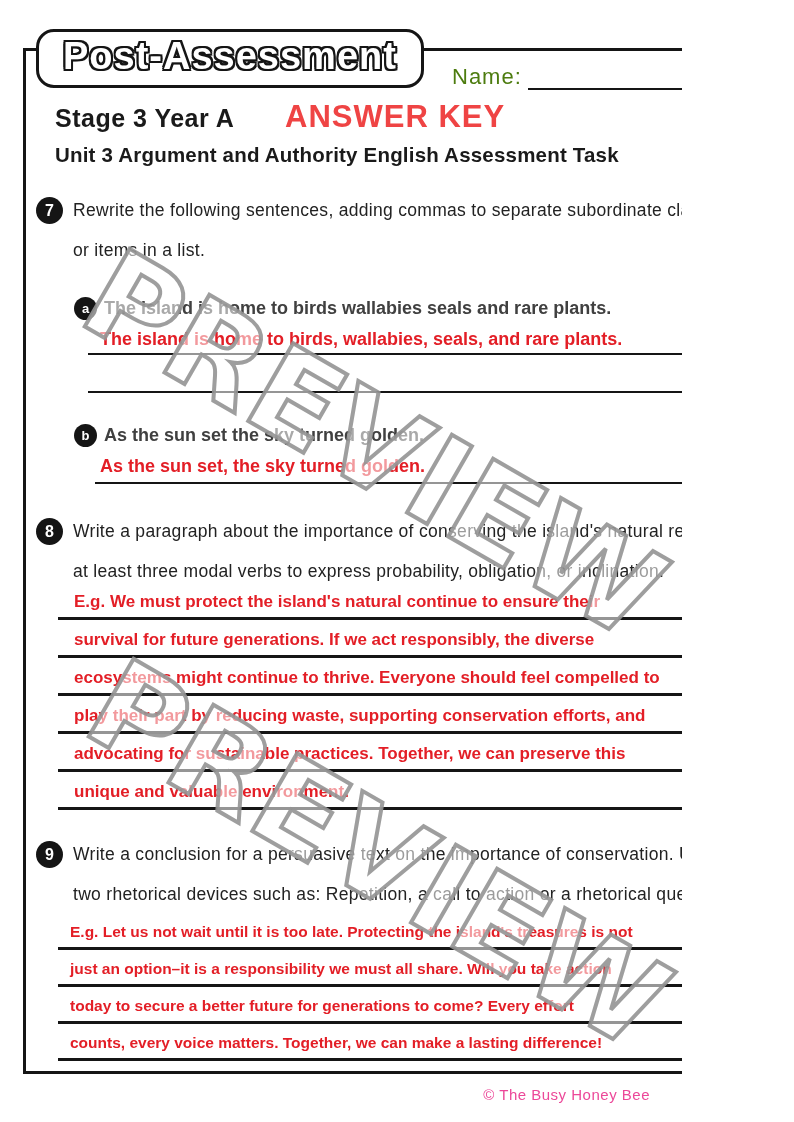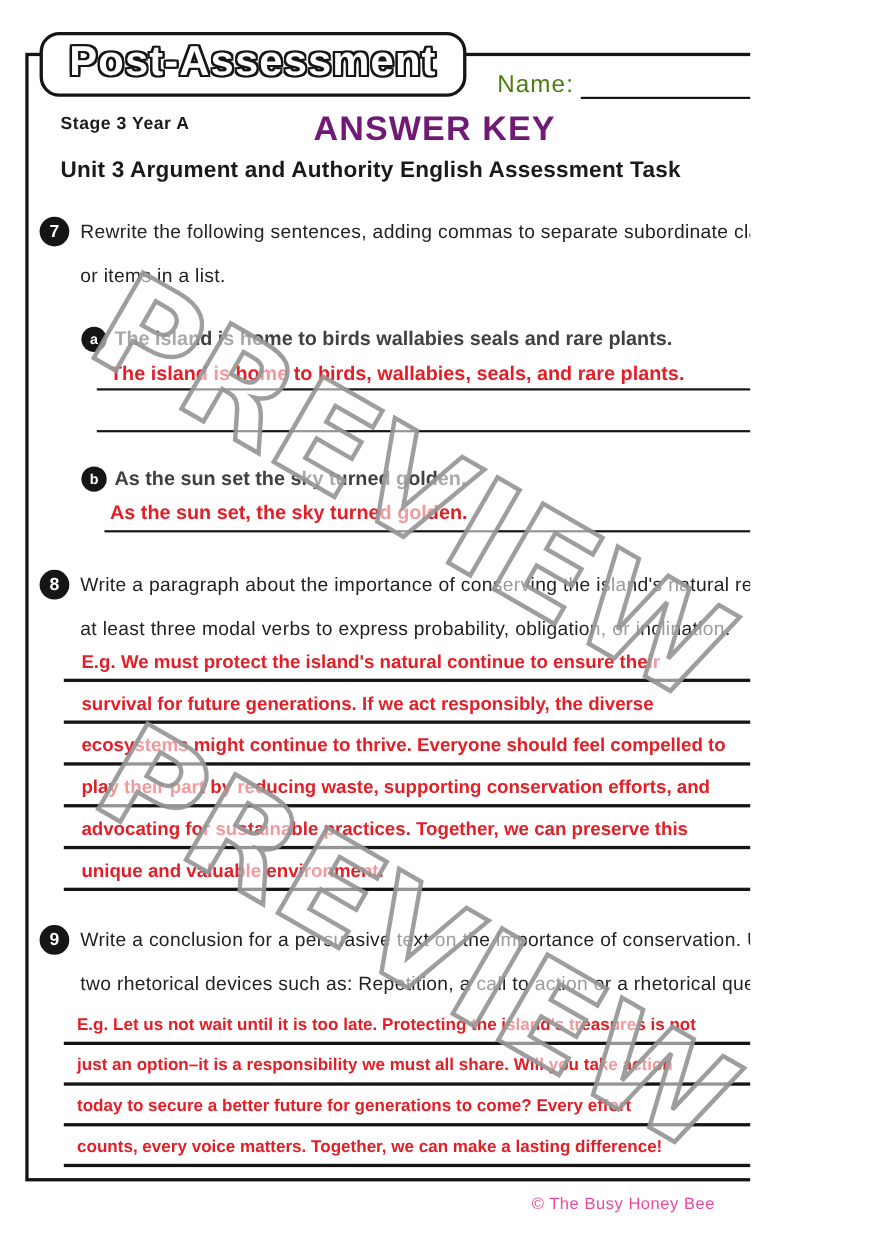--- a/index.html
+++ b/index.html
@@ -13,22 +13,22 @@
   .badge{position:absolute;left:36px;top:29px;background:#fff;border:3px solid #151515;
          border-radius:18px;padding:3px 24px 7px 24px;z-index:3;}
   .badge-text{font-size:38px;font-weight:bold;letter-spacing:1px;color:#ffffff;
     text-shadow:-2px -2px 0 #151515,2px -2px 0 #151515,-2px 2px 0 #151515,2px 2px 0 #151515,
                 -2px 0 0 #151515,2px 0 0 #151515,0 -2px 0 #151515,0 2px 0 #151515;}
 
   .name-row{left:452px;top:64px;display:flex;align-items:flex-end;z-index:2;}
   .name-label{font-size:22px;color:#4d7c0f;letter-spacing:1px;}
   .name-line{display:inline-block;width:215px;height:24px;border-bottom:2.5px solid #151515;margin-left:6px;}
 
-  .stage{left:55px;top:104px;font-size:16px;font-weight:bold;letter-spacing:.5px;}
-  .answer-key{left:285px;top:99px;font-size:31px;font-weight:bold;color:#701a75;letter-spacing:1px;}
+  .stage{left:55px;top:104px;font-size:25px;font-weight:bold;letter-spacing:.5px;}
+  .answer-key{left:285px;top:99px;font-size:31px;font-weight:bold;color:#ef4444;letter-spacing:1px;}
   .unit{left:55px;top:143px;font-size:20.5px;font-weight:bold;letter-spacing:.2px;}
 
   .qnum{position:absolute;width:27px;height:27px;border-radius:50%;background:#151515;color:#fff;
         font-size:16px;font-weight:bold;display:flex;align-items:center;justify-content:center;z-index:2;}
   .pbullet{position:absolute;width:23px;height:23px;border-radius:50%;background:#151515;color:#fff;
         font-size:13px;font-weight:bold;display:flex;align-items:center;justify-content:center;z-index:2;}
 
   .prompt{font-size:17.5px;color:#222;letter-spacing:.3px;}
   .sentence{font-size:18px;font-weight:bold;color:#404040;}
   .red-ans{font-size:18px;font-weight:bold;color:#e31e26;}

